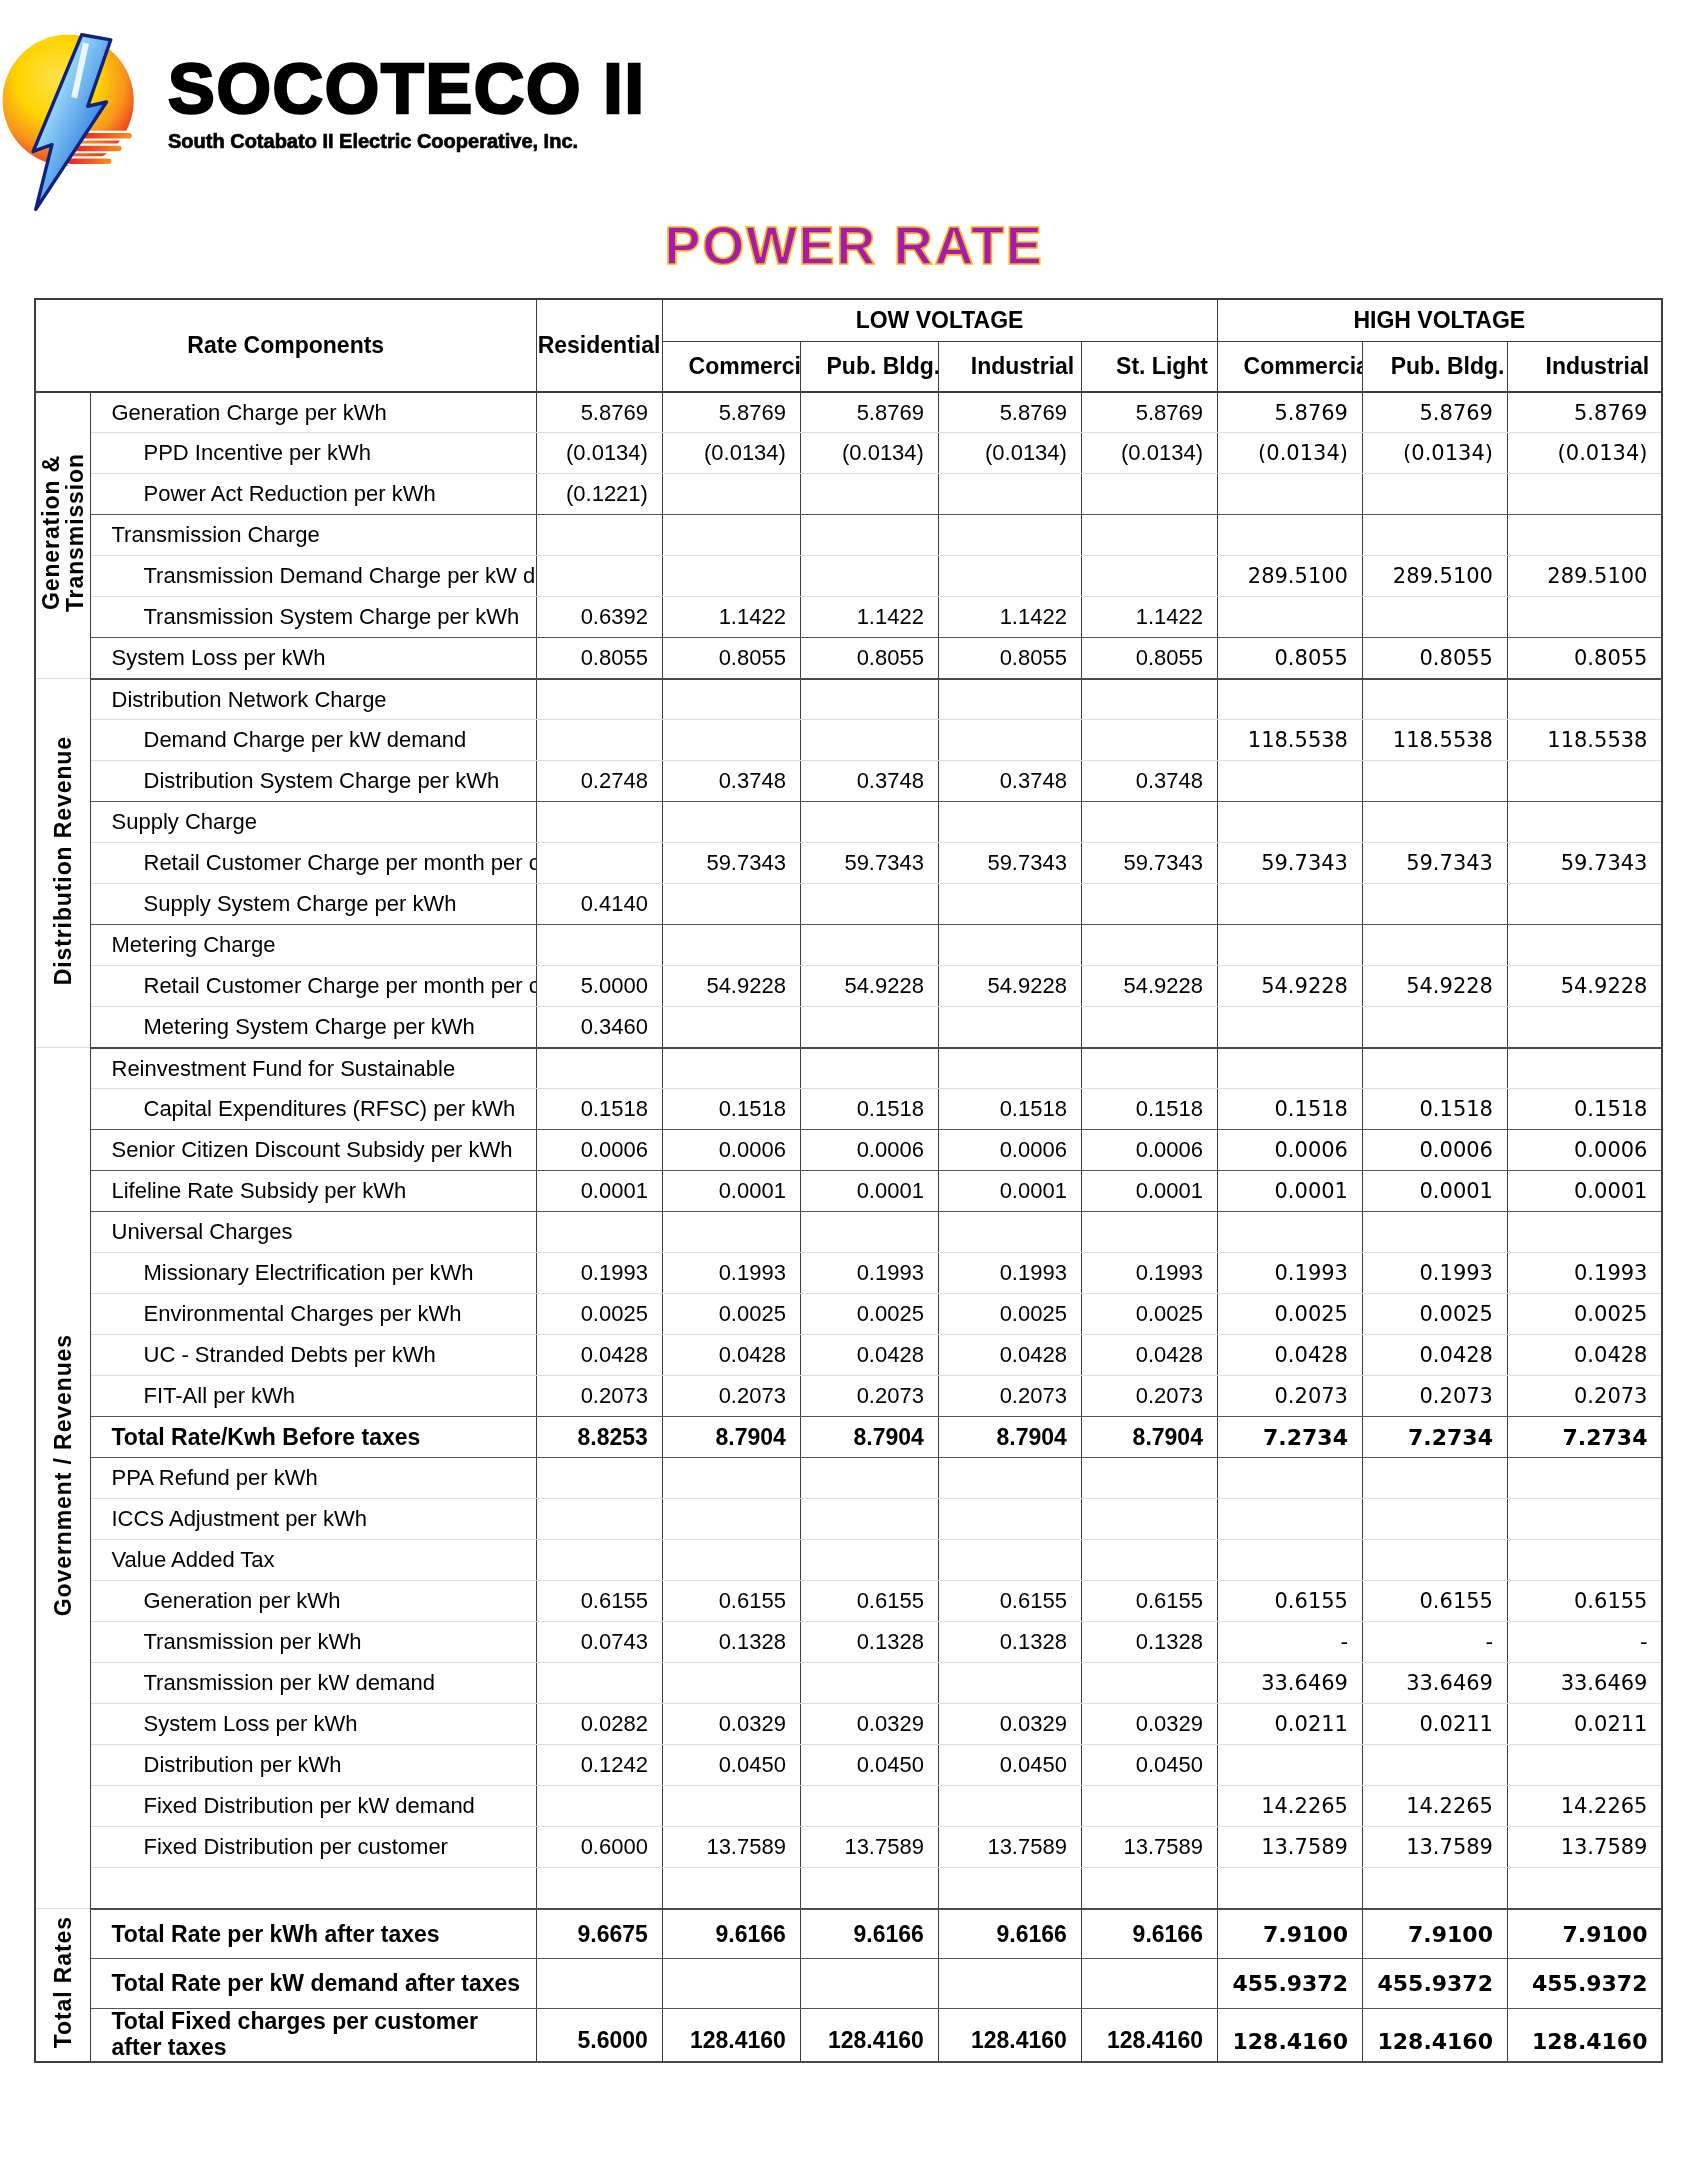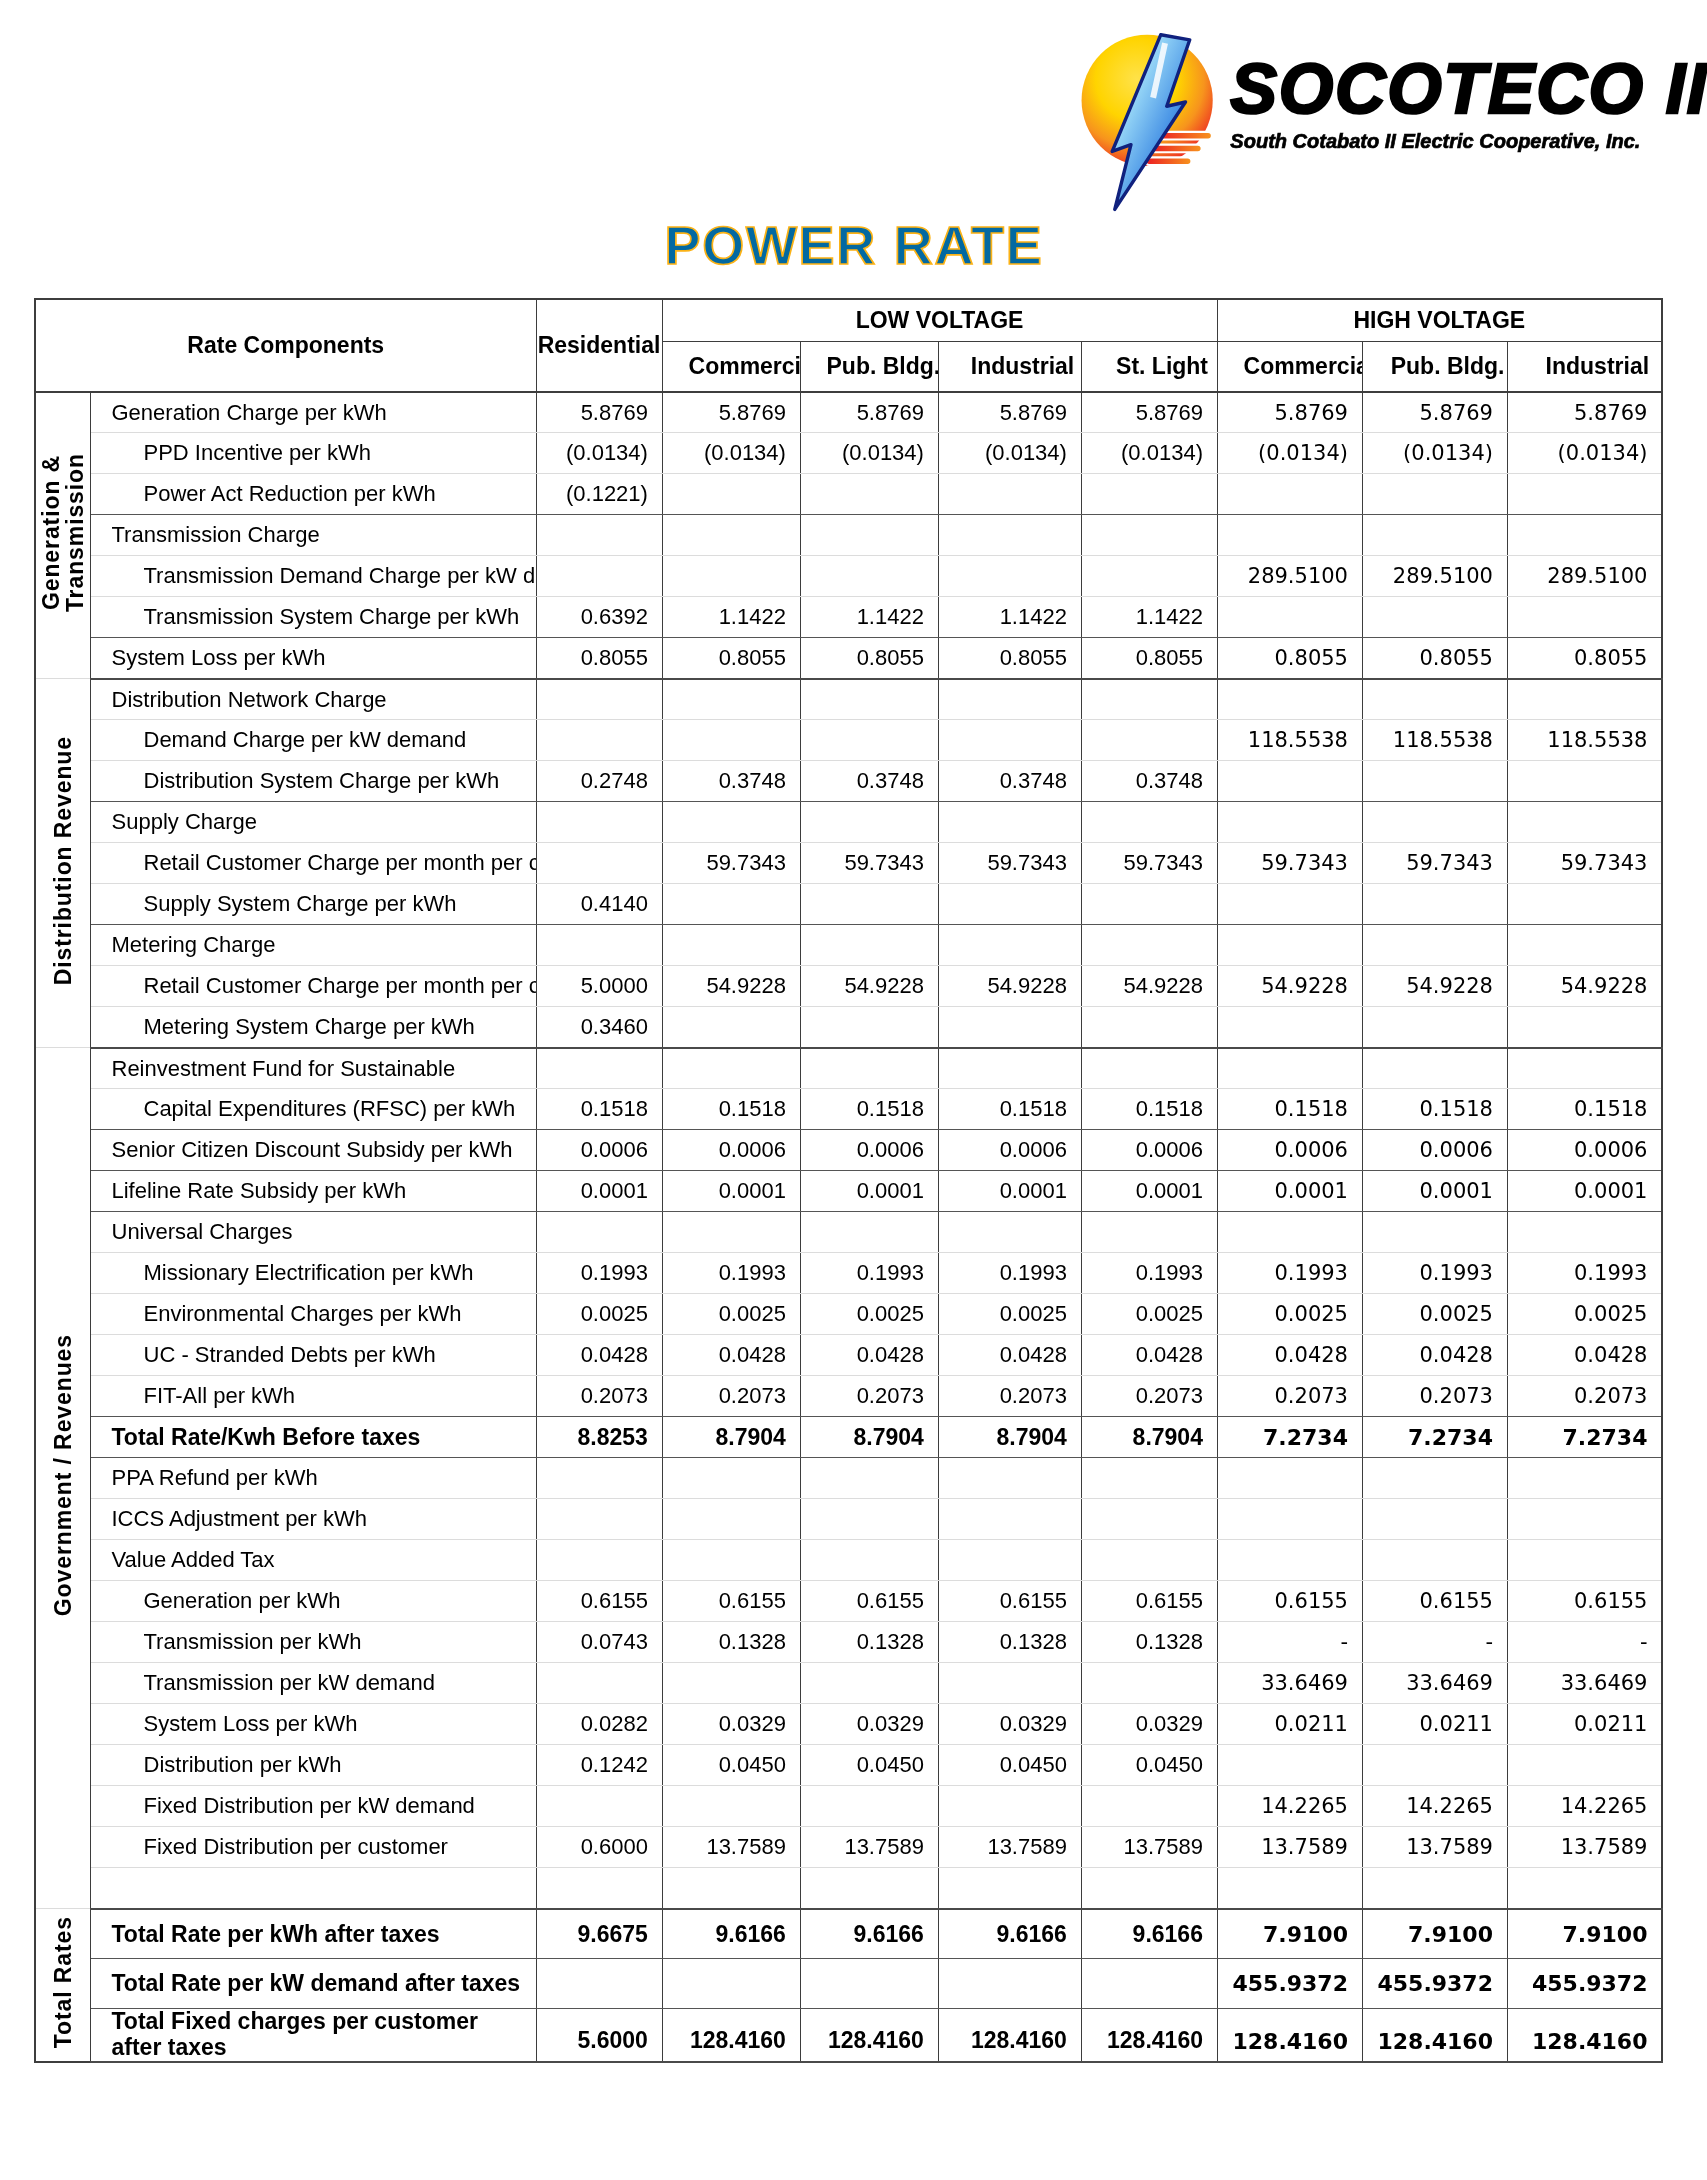--- a/index.html
+++ b/index.html
@@ -3,31 +3,31 @@
 <meta charset="utf-8">
 <style>
   html, body { margin: 0; padding: 0; background: #ffffff; }
   .page {
     width: 1708px; height: 2181px; background: #ffffff; color: #000;
     font-family: "Liberation Sans", "DejaVu Sans", sans-serif;
     overflow: hidden; position: relative;
   }
   
   .header { padding-top: 31px; text-align: center; }
-  .brand { display: flex; justify-content: flex-end; align-items: flex-start; gap: 13px; font-style: italic; }
+  .brand { display: flex; justify-content: flex-start; align-items: flex-start; gap: 30px; }
   .logo-svg { width: 138px; height: 184px; flex: 0 0 auto; margin-top: 1.7px; }
   .brand-text { text-align: left; margin-top: 22px; }
   .org-name {
     font-size: 70px; font-weight: bold; line-height: 1.05; letter-spacing: 1.7px;
     -webkit-text-stroke: 2.6px #000;
   }
   .org-sub { font-size: 20px; font-weight: bold; margin-top: 3.4px; -webkit-text-stroke: 0.7px #000; }
   .page-title {
     font-size: 54px; font-weight: bold; letter-spacing: 1.7px; margin-top: 1.7px;
-    color: #0369a1; -webkit-text-stroke: 1.7px #FBB216; line-height: 1.0;
+    color: #a21caf; -webkit-text-stroke: 1.7px #FBB216; line-height: 1.0;
   }
   .billing { font-size: 34px; font-weight: bold; margin-top: 10.2px; -webkit-text-stroke: 0.9px #000; line-height: 1.0; }
 
   
   table.rates {
     border-collapse: collapse; table-layout: fixed;
     margin: 25.6px 0 0 34px; width: 1627px;
     border: 2.6px solid #3d3d3d;
   }
   .rates th, .rates td {

